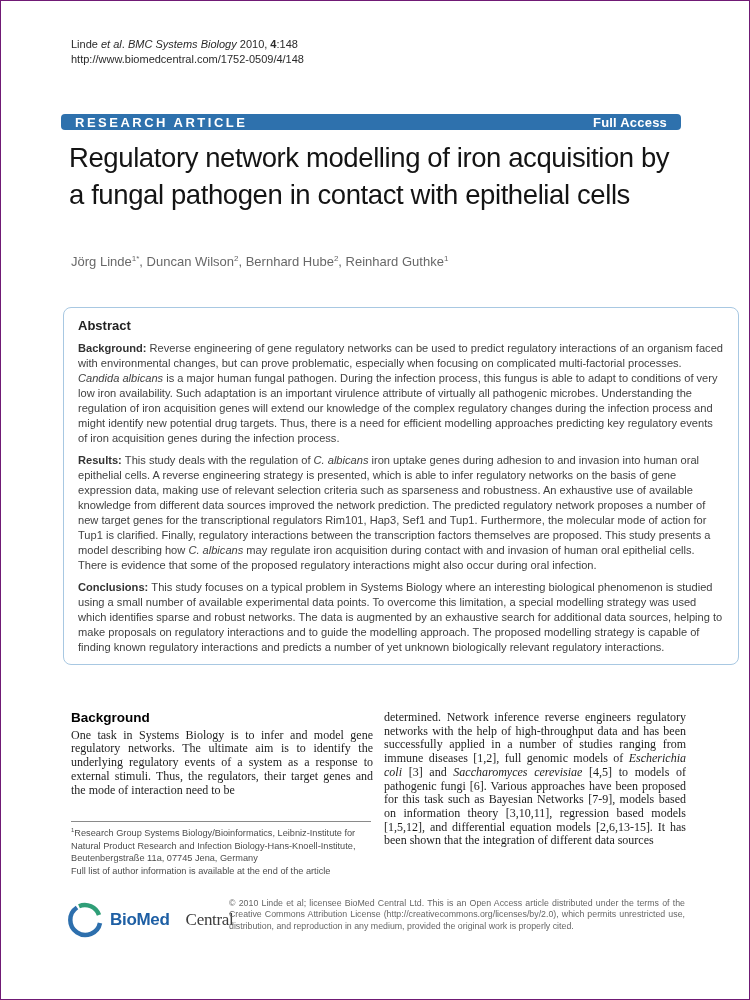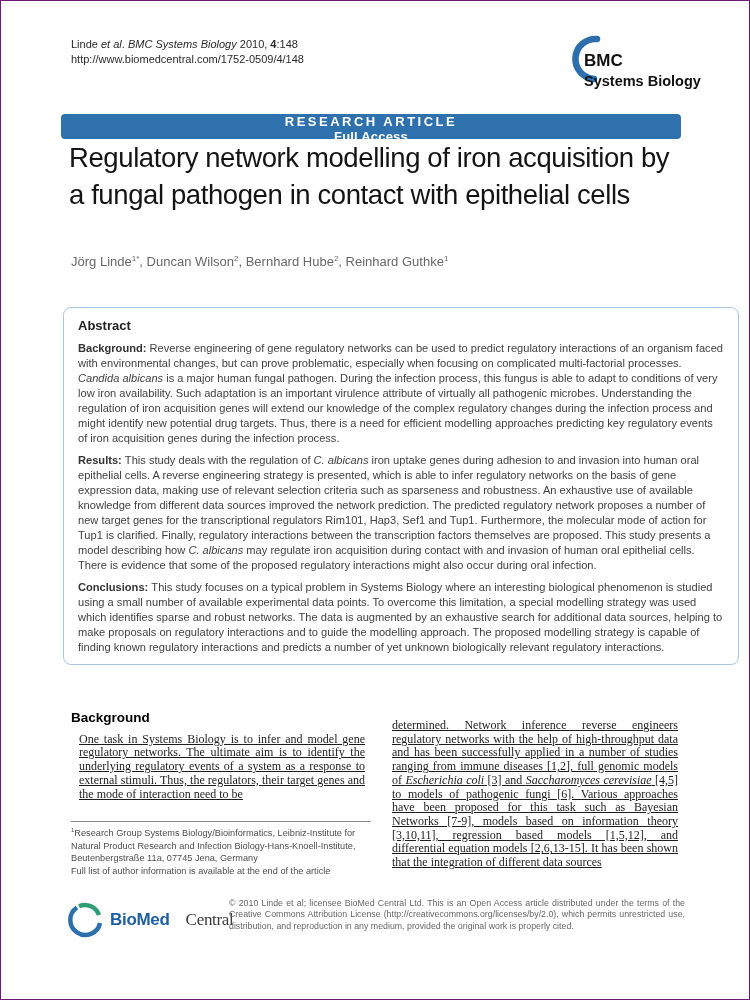--- a/index.html
+++ b/index.html
@@ -10,23 +10,23 @@
   .cite{position:absolute;left:70px;top:36px;font-size:11px;line-height:15px;color:#2a2a2a;}
   .cite .url{color:#2a2a2a;}
 
   
   .jlogo{position:absolute;left:563px;top:28px;width:130px;height:70px;}
   .jlogo svg{position:absolute;left:0;top:2px;}
   .jl-bmc{position:absolute;left:20px;top:22px;font-size:17px;font-weight:bold;color:#111;}
   .jl-name{position:absolute;left:20px;top:44px;font-size:14.5px;font-weight:bold;color:#111;white-space:nowrap;}
 
   
-  .banner{position:absolute;left:60px;top:113px;width:620px;height:25px;border-radius:4px;
+  .banner{position:absolute;left:60px;top:113px;width:620px;height:16px;border-radius:4px;
           background:var(--banner_blue,#2e71ad);color:#fff;font-weight:bold;font-size:13px;
-          display:flex;justify-content:space-between;align-items:center;padding:0 14px;box-sizing:border-box;flex-direction:column;}
+          display:flex;justify-content:space-between;align-items:center;padding:0 14px;box-sizing:border-box;}
   .banner .left{letter-spacing:2.5px;}
   .banner .right{letter-spacing:0.2px;}
 
   
   h1.title{position:absolute;left:68px;top:138px;width:618px;margin:0;font-weight:normal;
            font-size:27.5px;line-height:37px;letter-spacing:-0.4px;color:#141414;}
   .authors{position:absolute;left:70px;top:253px;width:610px;font-size:13px;color:#686868;}
   .authors sup{font-size:0.62em;line-height:0;}
 
   
@@ -36,21 +36,21 @@
   .abstract p{margin:0 0 7px 0;font-size:11.1px;line-height:15px;color:#414141;text-align:left;}
   .abstract p:last-child{margin-bottom:0;}
   .abstract b{color:#333;}
 
   
   .col{position:absolute;top:710px;width:302px;font-family:"Liberation Serif", serif;
        font-size:12px;line-height:13.7px;color:#1d1d1d;text-align:justify;}
   .col-left{left:70px;}
   .col-right{left:383px;}
   .col h3{margin:0 0 4px 0;font-family:"Liberation Sans", sans-serif;font-size:13.5px;color:#000000;}
-  .col p{margin:8px;text-decoration:underline;}
+  .col p{margin:0;}
 
   
   .footnotes{position:absolute;left:70px;top:820px;width:302px;font-size:9.2px;line-height:12.6px;color:#4d4d4d;}
   .footnotes .rule{border-top:1px solid #8a8a8a;width:300px;margin-bottom:5px;}
   .footnotes sup{font-size:0.65em;line-height:0;}
 
   
   .bmclogo{position:absolute;left:66px;top:899px;height:40px;display:flex;align-items:center;}
   .bmclogo svg{margin-right:7px;}
   .bmclogo .biomed{font-size:17px;font-weight:bold;color:var(--biomed_blue,#1e5fa4);letter-spacing:-0.3px;}
@@ -61,27 +61,20 @@
 </head>
 <body>
 
 <div class="page">
 
   <div class="cite">
     <div><span>Linde </span><i>et al</i><span>. </span><i>BMC Systems Biology</i><span> 2010, </span><b>4</b><span>:148</span></div>
     <div class="url">http://www.biomedcentral.com/1752-0509/4/148</div>
   </div>
 
-  <div class="jlogo">
-    <svg width="48" height="54" viewBox="0 0 48 54">
-      <path d="M33 8 A20 20 0 1 0 30 48" fill="none" stroke="var(--brand_blue,#2d6fad)" stroke-width="6.5" stroke-linecap="round"></path>
-    </svg>
-    <div class="jl-bmc">BMC</div>
-    <div class="jl-name">Systems Biology</div>
-  </div>
 
   <div class="banner">
     <span class="left">RESEARCH ARTICLE</span>
     <span class="right">Full Access</span>
   </div>
 
   <h1 class="title">Regulatory network modelling of iron acquisition by a fungal pathogen in contact with epithelial cells</h1>
   <div class="authors"><span>Jörg Linde</span><sup>1*</sup><span>, Duncan Wilson</span><sup>2</sup><span>, Bernhard Hube</span><sup>2</sup><span>, Reinhard Guthke</span><sup>1</sup></div>
 
   <section class="abstract">

